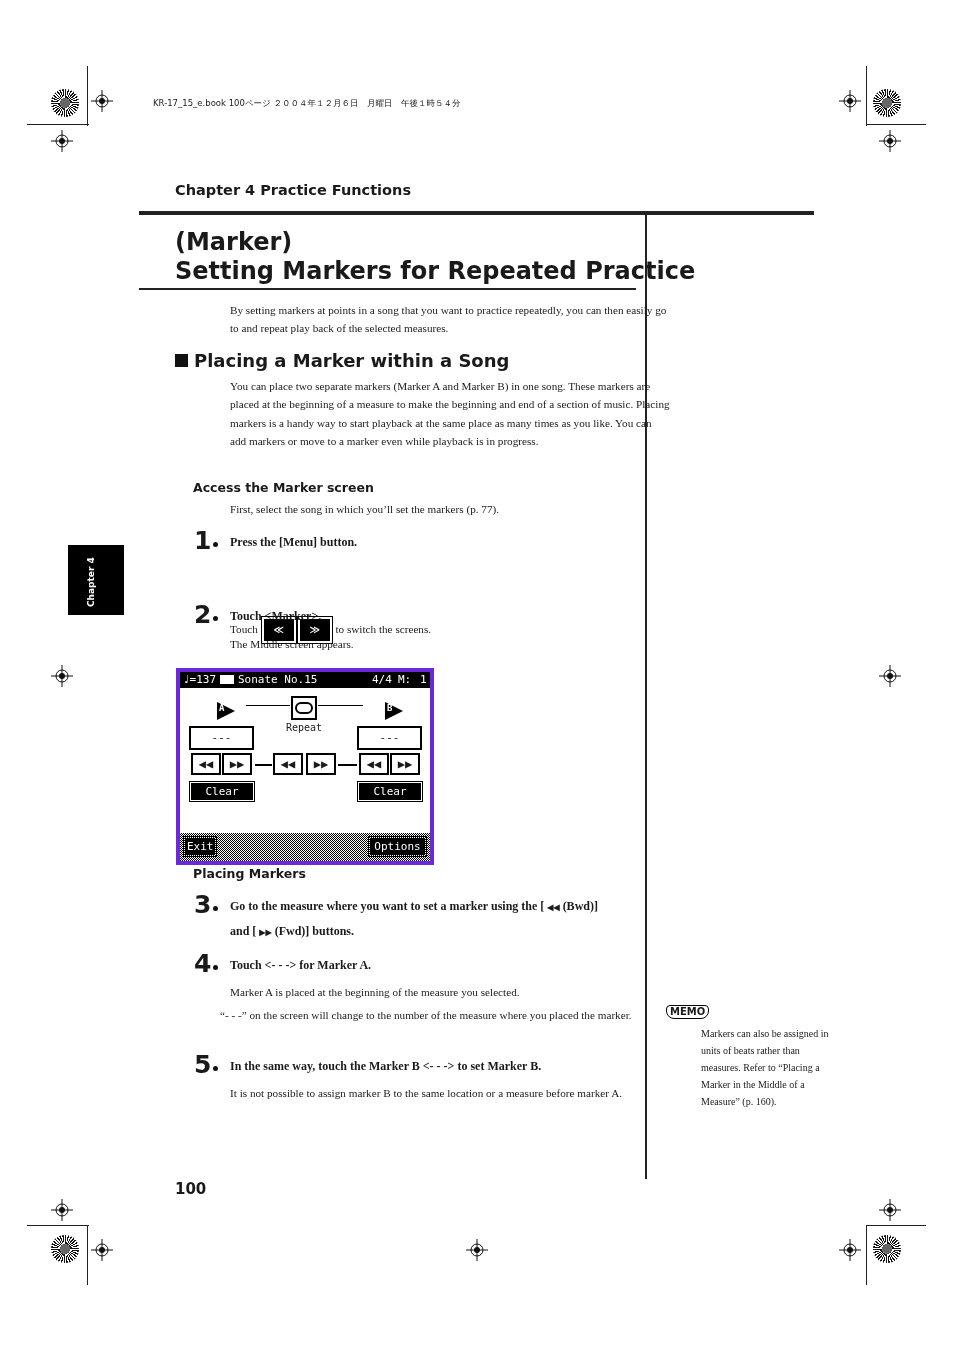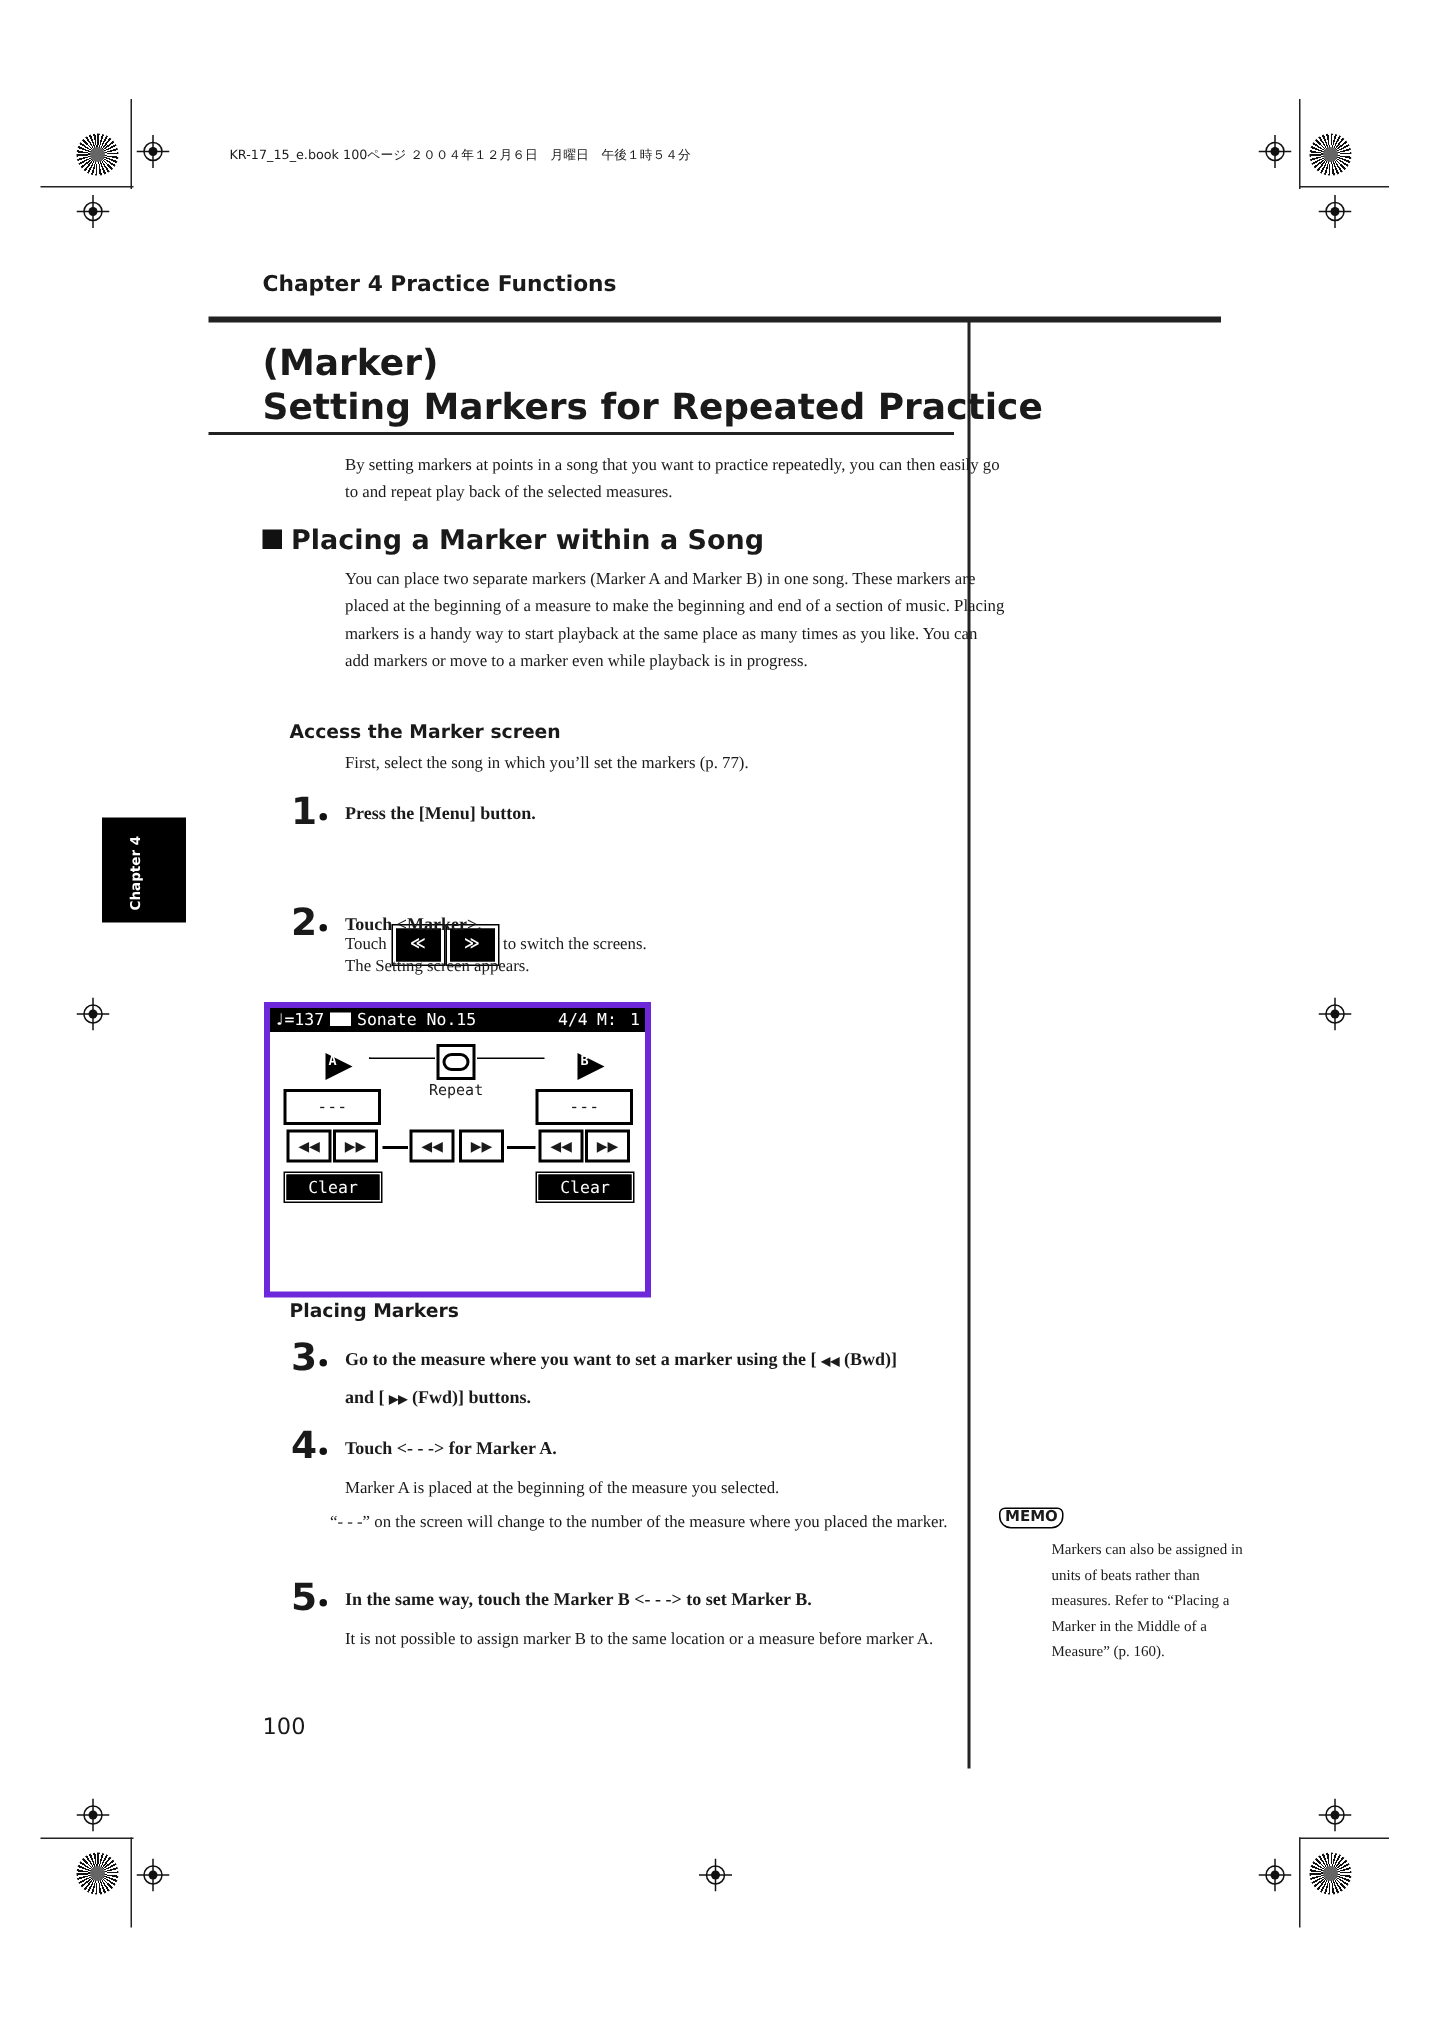--- a/index.html
+++ b/index.html
@@ -161,21 +161,21 @@
 <div class="abs stepnum" style="left:158px;top:528px;">1</div>
 <div class="abs steptext" style="left:194px;top:530px;">Press the [Menu] button.</div>
 <div class="abs para" style="left:194px;top:571px;margin-top:48px;">
   <span>Touch</span>
   <span class="touch-ico">≪</span><span class="touch-ico">≫</span>
   <span>to switch the screens.</span>
 </div>
 
 <div class="abs stepnum" style="left:158px;top:602px;">2</div>
 <div class="abs steptext" style="left:194px;top:604px;">Touch &lt;Marker&gt;.</div>
-<div class="abs para" style="left:194px;top:635px;">The Setting screen appears.</div>
+<div class="abs para" style="left:194px;top:635px;">The Middle screen appears.</div>
 
 <div class="sidetab">
     <span>Chapter 4</span>
   </div>
 
 <div class="lcd">
   <div class="lcd-bar">
     <span style="position:absolute;left:3px;">♩=137</span>
     <span style="position:absolute;left:40px;top:3px;width:14px;height:9px;background:#fff;"></span>
     <span style="position:absolute;left:58px;">Sonate No.15</span>
@@ -203,20 +203,24 @@
   <div class="seek" style="left:93px;top:81px;">◀◀</div>
   <div class="seek" style="left:126px;top:81px;">▶▶</div>
   <div style="position:absolute;left:158px;top:92px;width:19px;height:2px;background:#000;"></div>
   <div class="lcd-btn" style="left:177px;top:54px;width:65px;height:24px;text-align:center;font-size:11px;line-height:20px;"><span>---</span></div>
   <div class="seek" style="left:179px;top:81px;">◀◀</div>
   <div class="seek" style="left:210px;top:81px;">▶▶</div>
 
   <div class="lcd-btn dark" style="left:11px;top:111px;width:62px;height:17px;font-size:11px;line-height:13px;text-align:center;">Clear</div>
   <div class="lcd-btn dark" style="left:179px;top:111px;width:62px;height:17px;font-size:11px;line-height:13px;text-align:center;">Clear</div>
 
+  <div class="lcd-footer">
+    <div class="lcd-btn dark" style="left:5px;top:5px;width:30px;height:17px;font-size:11px;line-height:13px;text-align:center;">Exit</div>
+    <div class="lcd-btn dark" style="left:190px;top:5px;width:55px;height:17px;font-size:11px;line-height:13px;text-align:center;">Options</div>
+  </div>
 </div>
 
 <div class="abs sans" style="left:157px;top:866px;font-size:12.5px;font-weight:bold;">Placing Markers</div>
 
 <div class="abs stepnum" style="left:158px;top:892px;">3</div>
 <div class="abs steptext" style="left:194px;top:894px;width:440px;">
   <span>Go to the measure where you want to set a marker using the [</span>
   <span style="font-size:8px;">◀◀</span>
   <span>(Bwd)]</span>
 </div>
@@ -231,13 +235,13 @@
 <div class="abs para" style="left:194px;top:983px;">Marker A is placed at the beginning of the measure you selected.</div>
 <div class="abs para" style="left:184px;top:1006px;width:440px;">“- - -” on the screen will change to the number of the measure where you placed the marker.</div>
 
 <div class="abs stepnum" style="left:158px;top:1052px;">5</div>
 <div class="abs steptext" style="left:194px;top:1054px;">In the same way, touch the Marker B &lt;- - -&gt; to set Marker B.</div>
 <div class="abs para" style="left:194px;top:1084px;">It is not possible to assign marker B to the same location or a measure before marker A.</div>
 
 <div class="memo">MEMO</div>
 <div class="abs" style="left:665px;top:1025px;width:140px;font-size:10px;line-height:17px;">Markers can also be assigned in units of beats rather than measures. Refer to “Placing a Marker in the Middle of a Measure” (p. 160).</div>
 
-<div class="abs sans" style="left:139px;top:1142px;font-size:15px;font-weight:normal;">100</div>
+<div class="abs sans" style="left:139px;top:1180px;font-size:15px;font-weight:bold;">100</div>
 
 </body></html>

